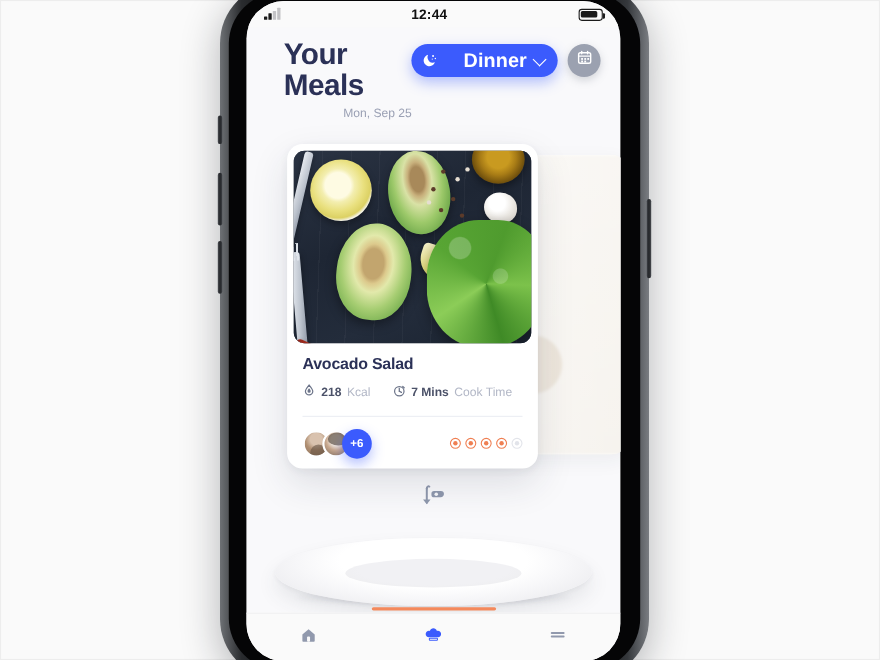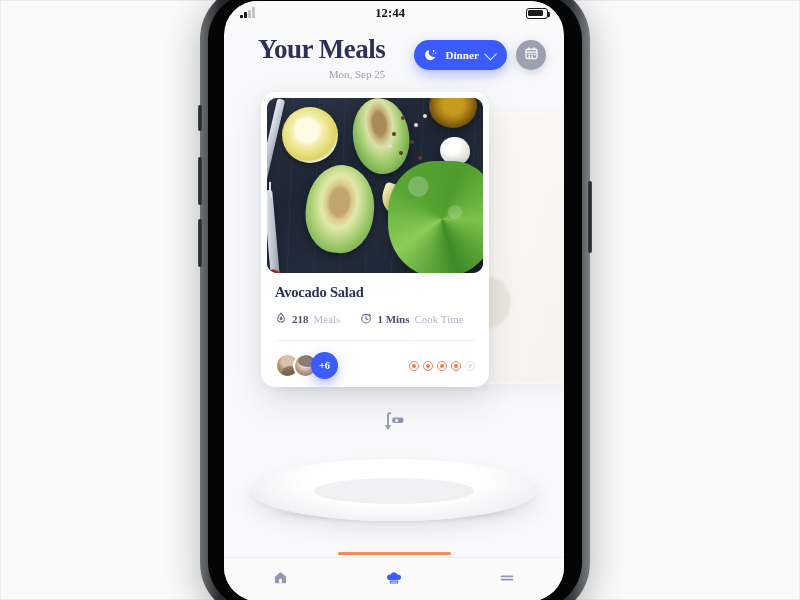--- a/index.html
+++ b/index.html
@@ -6,21 +6,20 @@
   html, body {
     width:800px; height:600px;
     font-family:"Liberation Sans", sans-serif;
     background:#fbfbfc;
     overflow:hidden;
   }
   #canvas {
     position:relative; width:800px; height:600px;
     background:#fafafa;
     border:1px solid #ededed;
-    font-family:Liberation Serif, serif;
   }
 
   
   #phone {
     position:absolute; left:199px; top:-16px;
     width:390px; height:632px;
     background:linear-gradient(90deg,#6e7175 0%, #2a2c2f 5%, #131416 12%, #1b1c1e 50%, #141517 88%, #35383c 95%, #7a7d82 100%);
     border-radius:54px;
     box-shadow:0 10px 36px rgba(20,22,30,.30);
   }
@@ -70,21 +69,21 @@
   #page-date { margin-top:5px; font-size:11px; color:#9aa0b4; font-weight:400;text-align:right; }
   #header-actions { display:flex; align-items:center; gap:9px; padding-top:7px; }
 
   #meal-pill {
     display:flex; align-items:center; gap:7px;
     background:#3b5bfd; color:#fff;
     height:30px; padding:0 12px 0 9px; border-radius:16px;
     box-shadow:0 5px 13px rgba(59,91,253,.38);
     cursor:pointer;
   }
-  #meal-pill-label { font-size:11px; font-weight:700; letter-spacing:.1px; }
+  #meal-pill-label { font-size:18px; font-weight:700; letter-spacing:.1px;margin-left:16px; }
   .moon-icon { width:15px; height:15px; position:relative; }
   .moon-icon svg { display:block; }
   .chev { width:9px; height:9px; border-right:1.9px solid #fff; border-bottom:1.9px solid #fff;
           transform:rotate(45deg) translate(-1px,-1px); }
   #calendar-btn {
     width:30px; height:30px; border-radius:50%;
     background:#9ba1b0; display:flex; align-items:center; justify-content:center;
     cursor:pointer; box-shadow:0 3px 8px rgba(120,126,140,.30);
   }
 
@@ -100,21 +99,21 @@
       radial-gradient(circle at 30% 18%, #cbb79a 0 9%, transparent 10%),
       radial-gradient(circle at 62% 30%, #d8cbb4 0 8%, transparent 9%),
       radial-gradient(circle at 38% 55%, #b8cf92 0 10%, transparent 11%),
       radial-gradient(circle at 70% 70%, #c9b393 0 9%, transparent 10%),
       linear-gradient(160deg,#f2ece3,#e8e0d3);
     filter:blur(1px); opacity:.85;
   }
   #next-card-veil { position:absolute; inset:0; background:linear-gradient(90deg, rgba(255,255,255,.98) 0%, rgba(255,255,255,.72) 45%, rgba(255,255,255,.55) 100%); }
 
   #meal-card {
-    position:absolute; left:37px; top:0; width:228px; height:295px;
+    position:absolute; left:37px; top:10px; width:228px; height:295px;
     background:#fff; border-radius:14px;
     box-shadow:0 14px 34px rgba(40,44,70,.13), 0 2px 8px rgba(40,44,70,.06);
     overflow:hidden;
   }
   #card-photo {
     position:relative; margin:6px 6px 0 6px; height:175px;
     border-radius:10px; overflow:hidden; background:#232b3a;
   }
   
   .photo-bg { position:absolute; inset:0;
@@ -326,32 +325,32 @@
 
             <div id="meal-stats">
               <div class="stat">
                 <span>
                   <svg viewBox="0 0 14 14" width="12" height="12">
                     <path d="M7 1.2c2.2 2.6 3.9 4.6 3.9 6.6a3.9 3.9 0 1 1-7.8 0c0-2 1.7-4 3.9-6.6z" fill="none" stroke="#6c7489" stroke-width="1.3"></path>
                     <path d="M7 4.6c1 1.3 1.7 2.2 1.7 3.2a1.7 1.7 0 1 1-3.4 0c0-1 .7-1.9 1.7-3.2z" fill="#6c7489"></path>
                   </svg>
                 </span>
                 <span class="stat-val">218</span>
-                <span class="stat-unit">Meals</span>
+                <span class="stat-unit">Kcal</span>
               </div>
               <div class="stat">
                 <span>
                   <svg viewBox="0 0 14 14" width="12" height="12">
                     <circle cx="7" cy="7.8" r="5" fill="none" stroke="#6c7489" stroke-width="1.3"></circle>
                     <line x1="7" y1="7.8" x2="7" y2="4.8" stroke="#6c7489" stroke-width="1.3" stroke-linecap="round"></line>
                     <line x1="7" y1="7.8" x2="9.3" y2="9" stroke="#6c7489" stroke-width="1.3" stroke-linecap="round"></line>
                     <line x1="10.6" y1="2.6" x2="12.2" y2="4.1" stroke="#6c7489" stroke-width="1.3" stroke-linecap="round"></line>
                   </svg>
                 </span>
-                <span class="stat-val">1 Mins</span>
+                <span class="stat-val">7 Mins</span>
                 <span class="stat-unit">Cook Time</span>
               </div>
             </div>
 
             <div id="card-divider"></div>
 
             <div id="card-footer">
               <div id="avatars">
                 <div class="avatar av1"></div>
                 <div class="avatar av2"></div>

